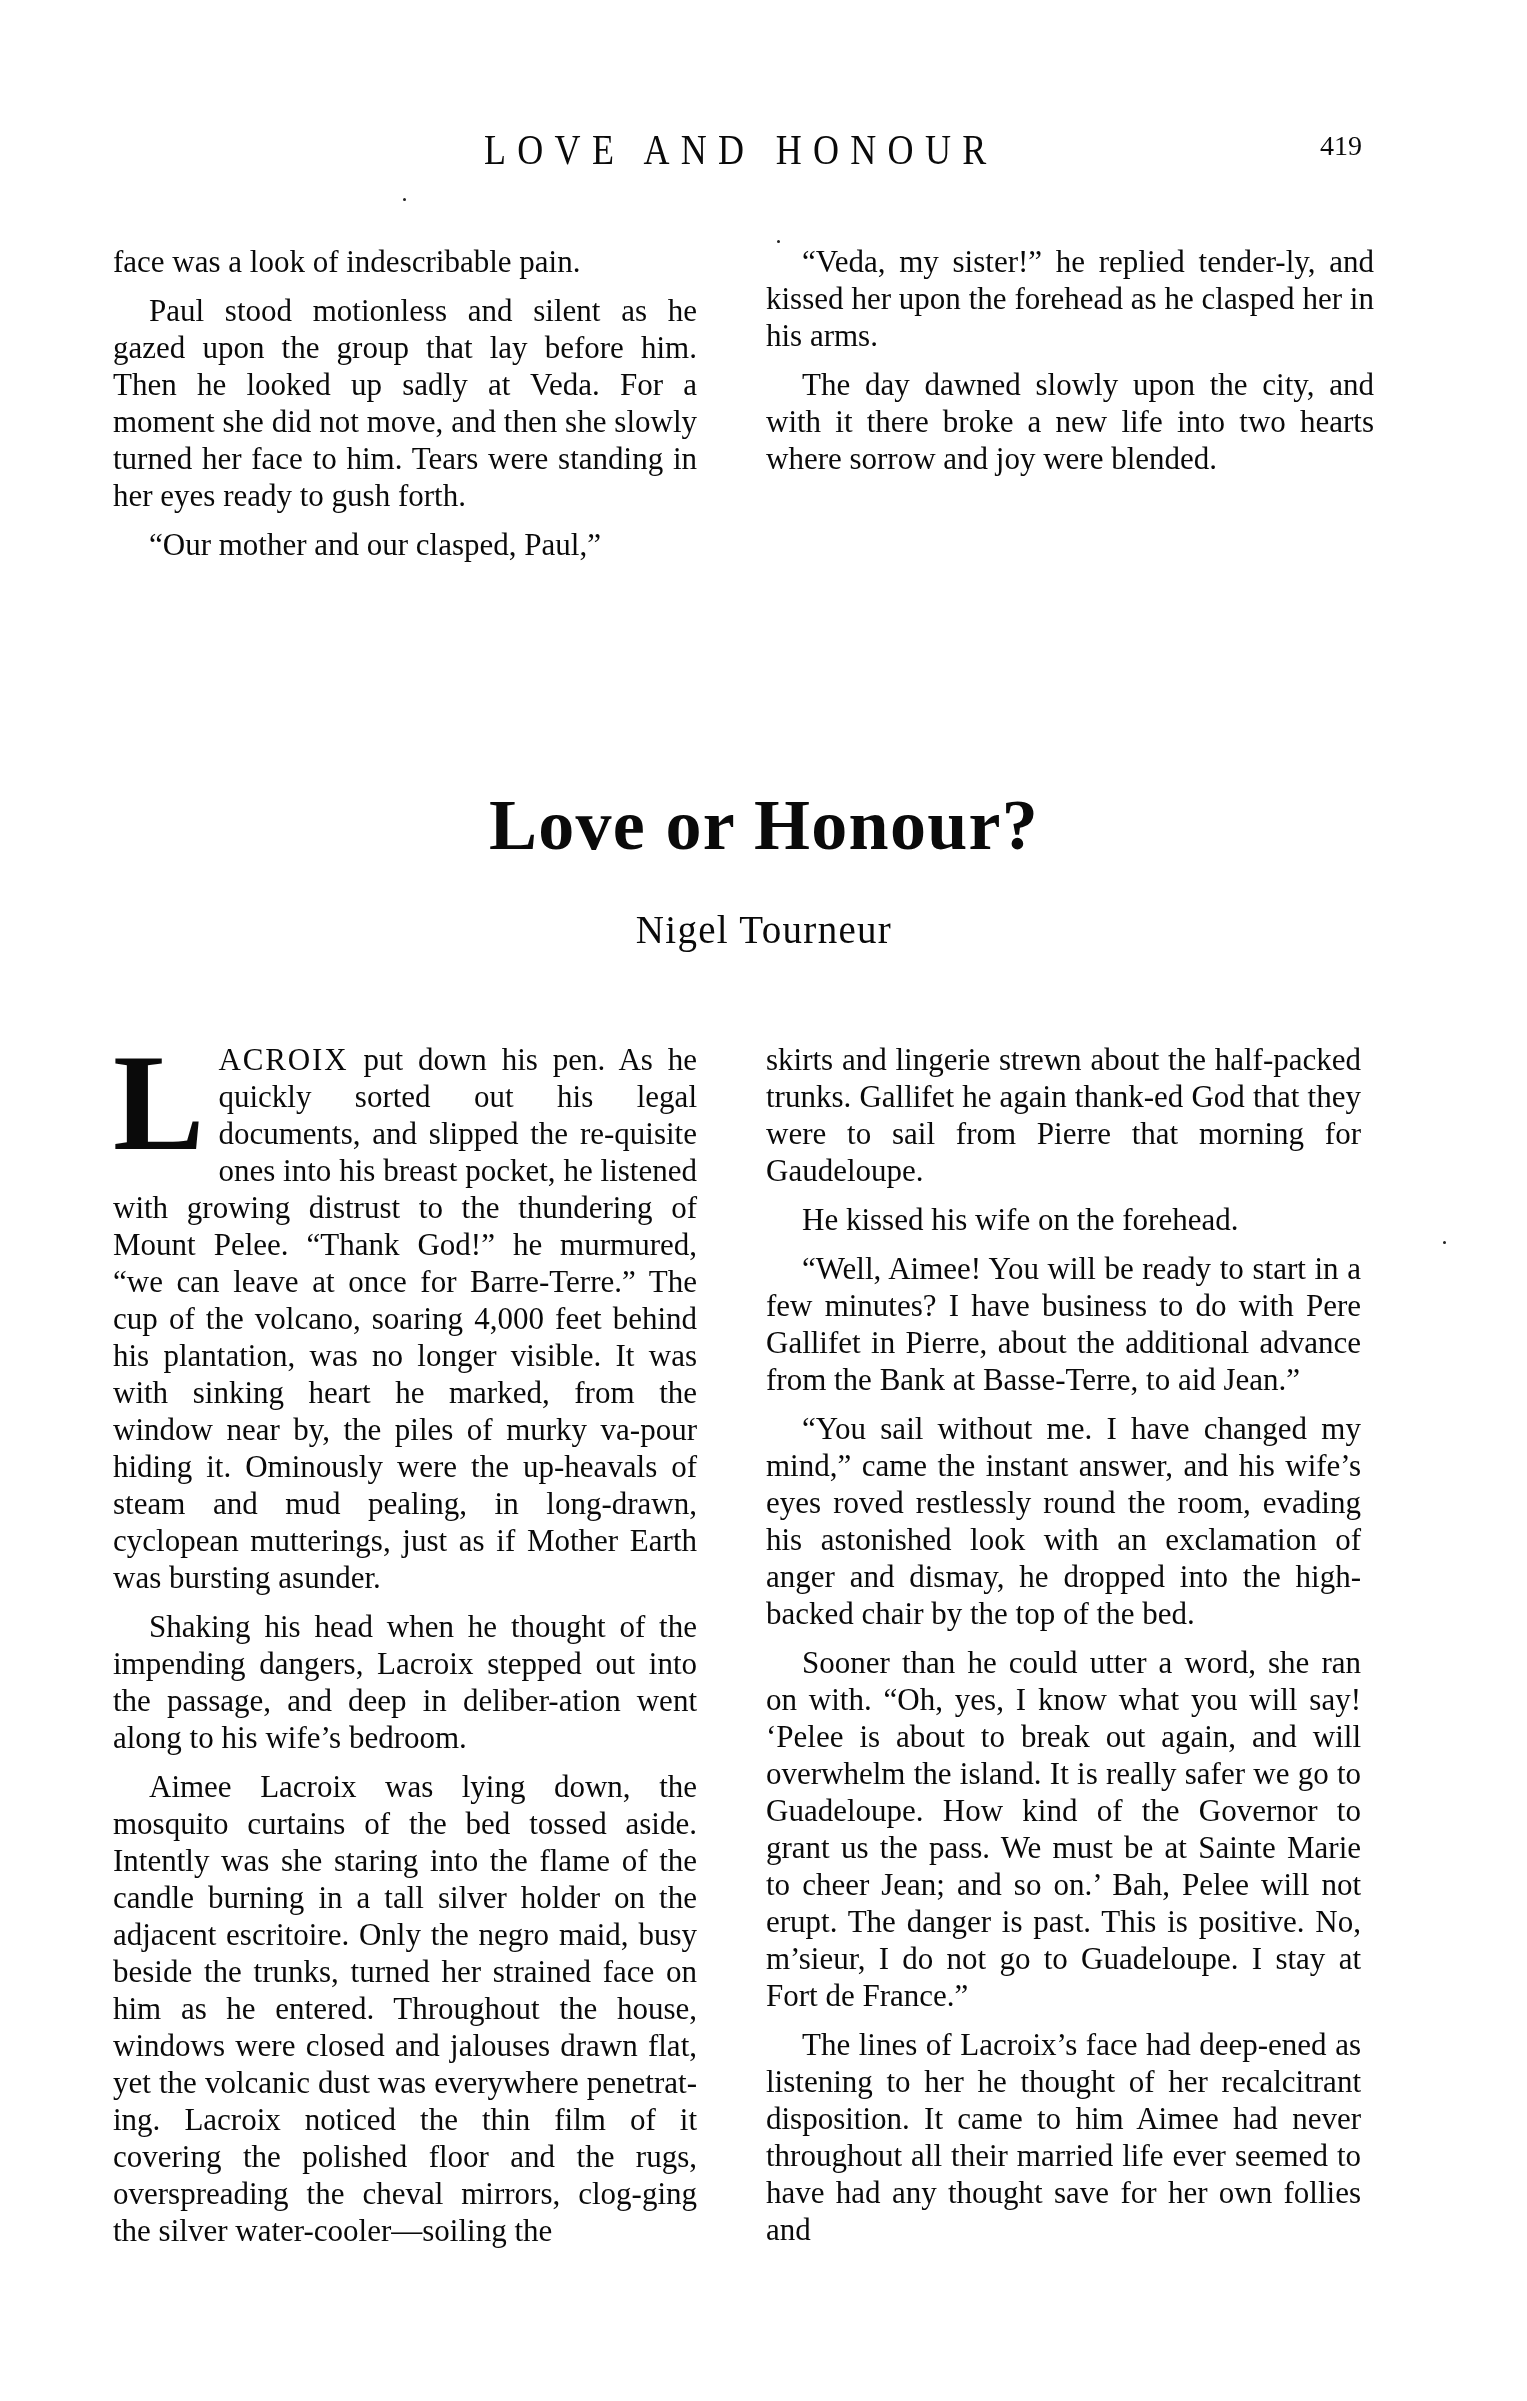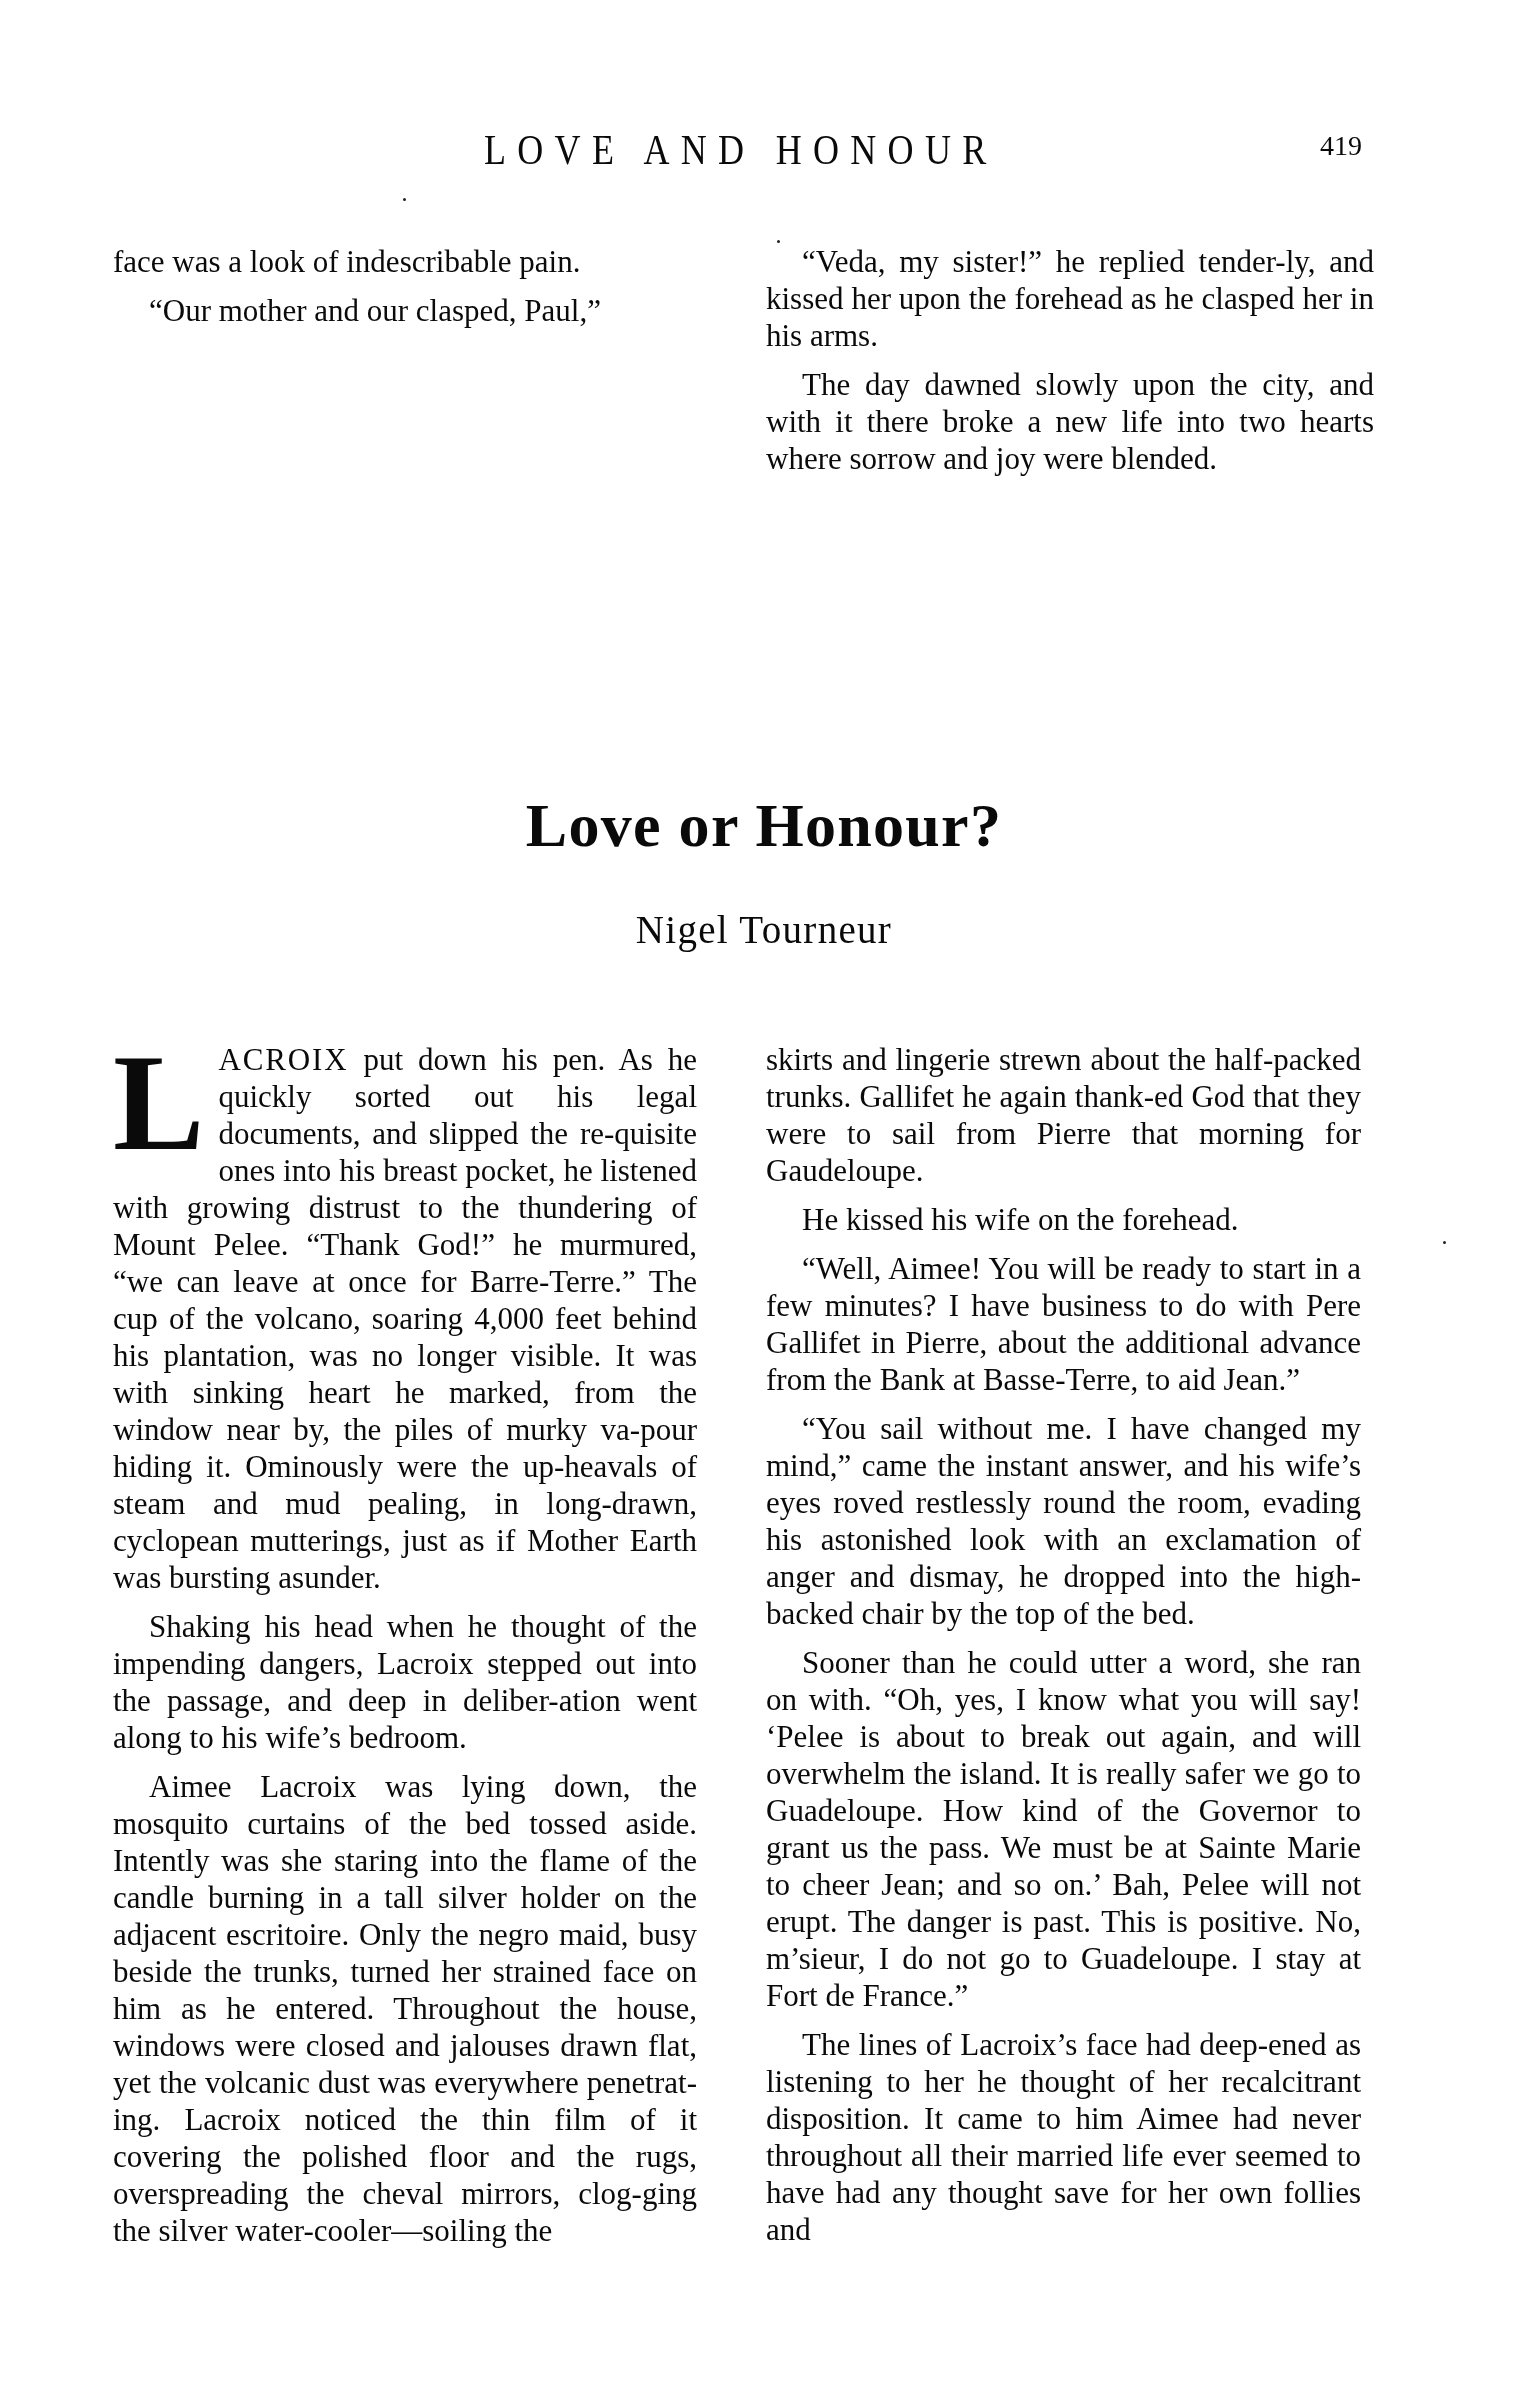--- a/index.html
+++ b/index.html
@@ -27,21 +27,21 @@
     text-align: justify;
     hyphens: manual;
   }
   .col p { margin: 12px; }
   .col p.indent { text-indent: 36px; }
   .col p.cont { text-indent: 0; }
   .top-left  { left: 101px;  top: 231px; width: 608px; }
   .top-right { left: 754px; top: 231px; width: 632px; }
   .title {
     position: absolute; left: 0; width: 1528px; top: 772px;
-    text-align: center; font-size: 62px; line-height: 107px;
+    text-align: center; font-size: 72px; line-height: 107px;
     font-weight: bold; letter-spacing: 1.3px;
   }
   .author {
     position: absolute; left: 0; width: 1528px; top: 905px;
     text-align: center; font-size: 39px; line-height: 50px; font-weight: normal;
     letter-spacing: 1.3px;
   }
   .body-left  { left: 101px;  top: 1029px; width: 608px; }
   .body-right { left: 754px; top: 1029px; width: 619px; }
   .dropcap {
@@ -57,20 +57,21 @@
 </head>
 <body>
 
 <div class="running-head">
   <span class="running-title">LOVE AND HONOUR</span>
   <span class="page-number">419</span>
 </div>
 
 <div class="col top-left">
   <p class="cont">face was a look of indescribable pain.</p>
+  <p class="indent">Paul stood motionless and silent as he gazed upon the group that lay before him. Then he looked up sadly at Veda. For a moment she did not move, and then she slowly turned her face to him. Tears were standing in her eyes ready to gush forth.</p>
   <p class="indent">“Our mother and our clasped, Paul,”</p>
 </div>
 <div class="col top-right">
   <p class="indent">“Veda, my sister!” he replied tender-ly, and kissed her upon the forehead as he clasped her in his arms.</p>
   <p class="indent">The day dawned slowly upon the city, and with it there broke a new life into two hearts where sorrow and joy were blended.</p>
 </div>
 
 <div class="title">Love or Honour?</div>
 <div class="author">Nigel Tourneur</div>
 

